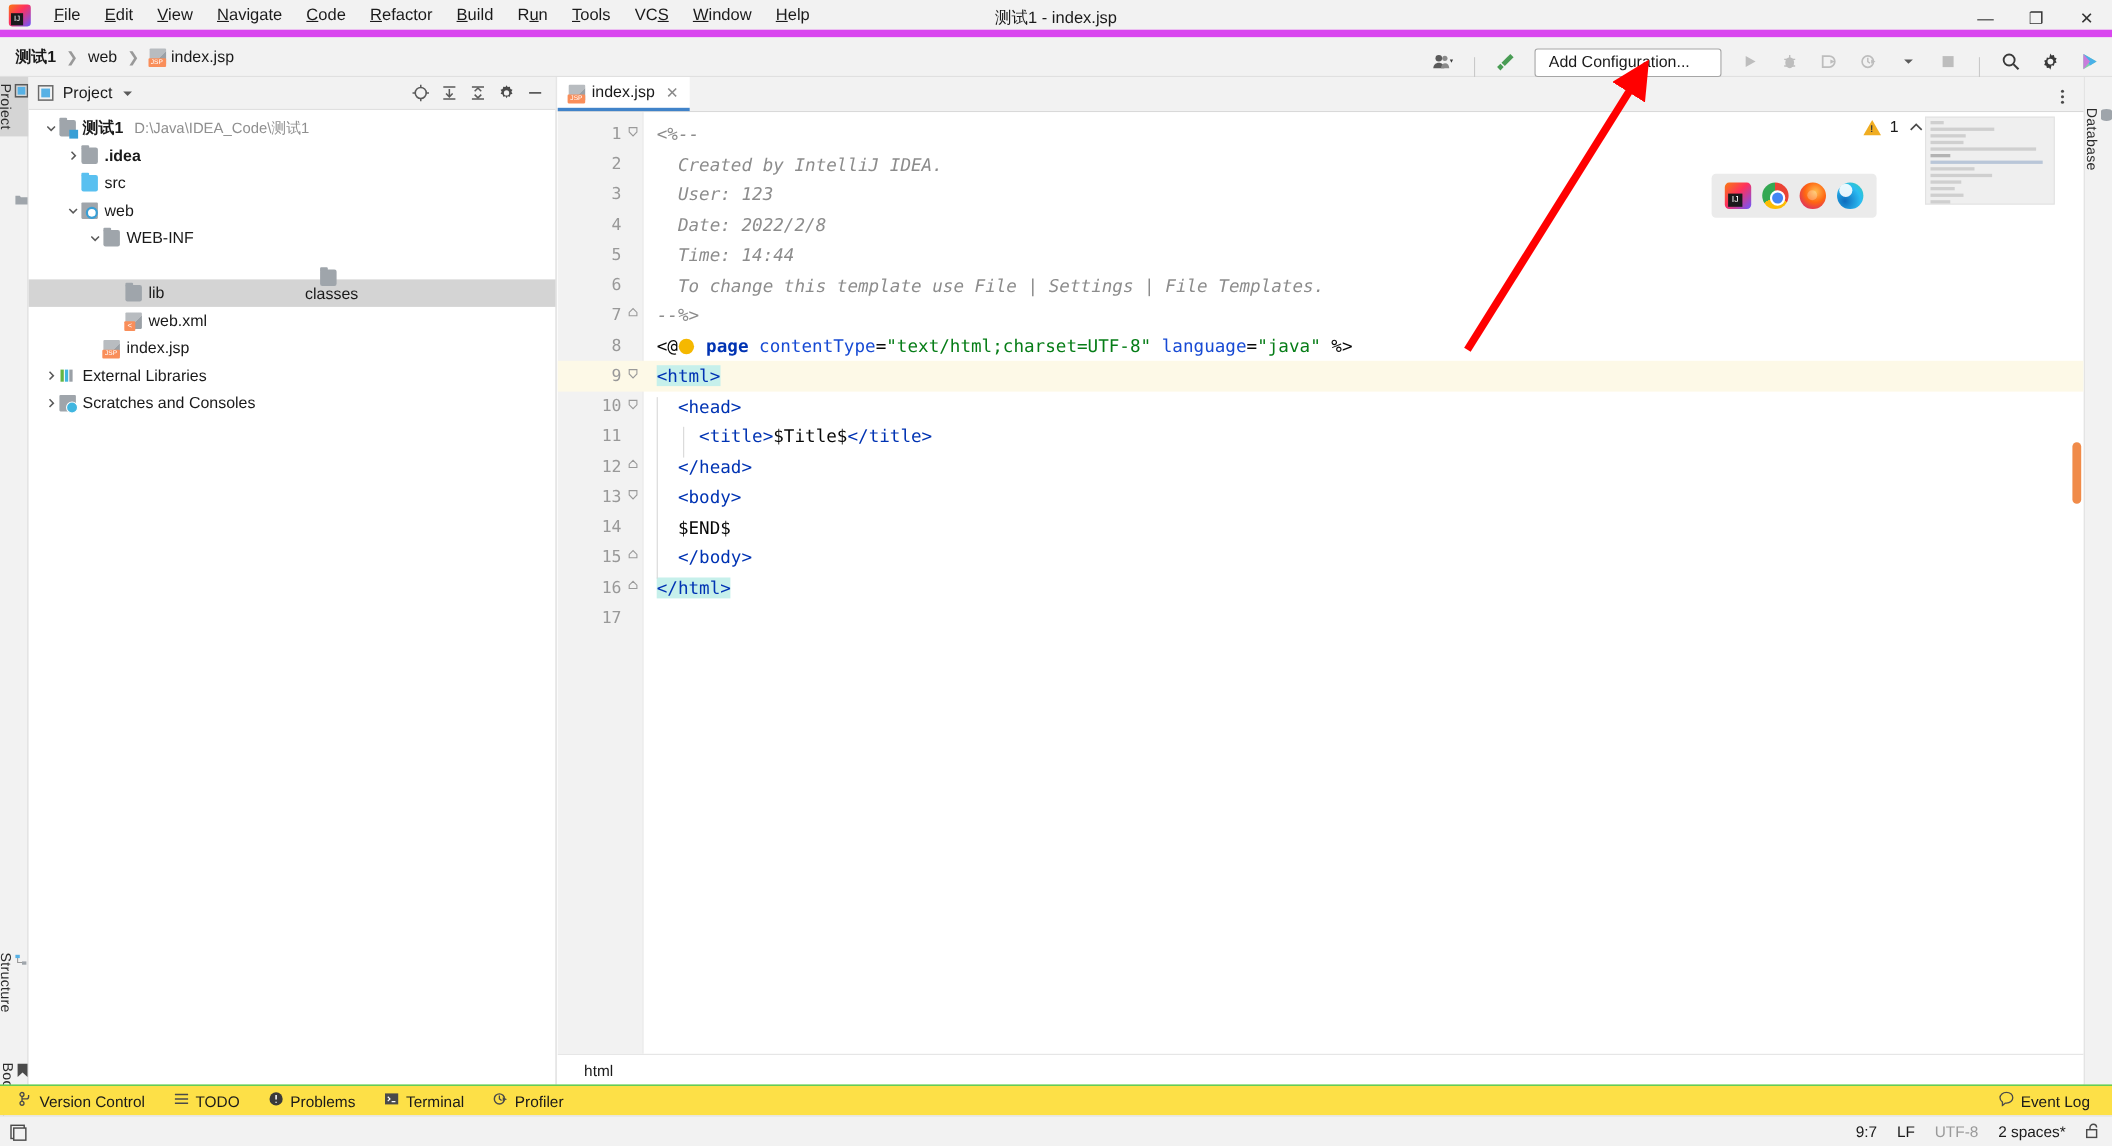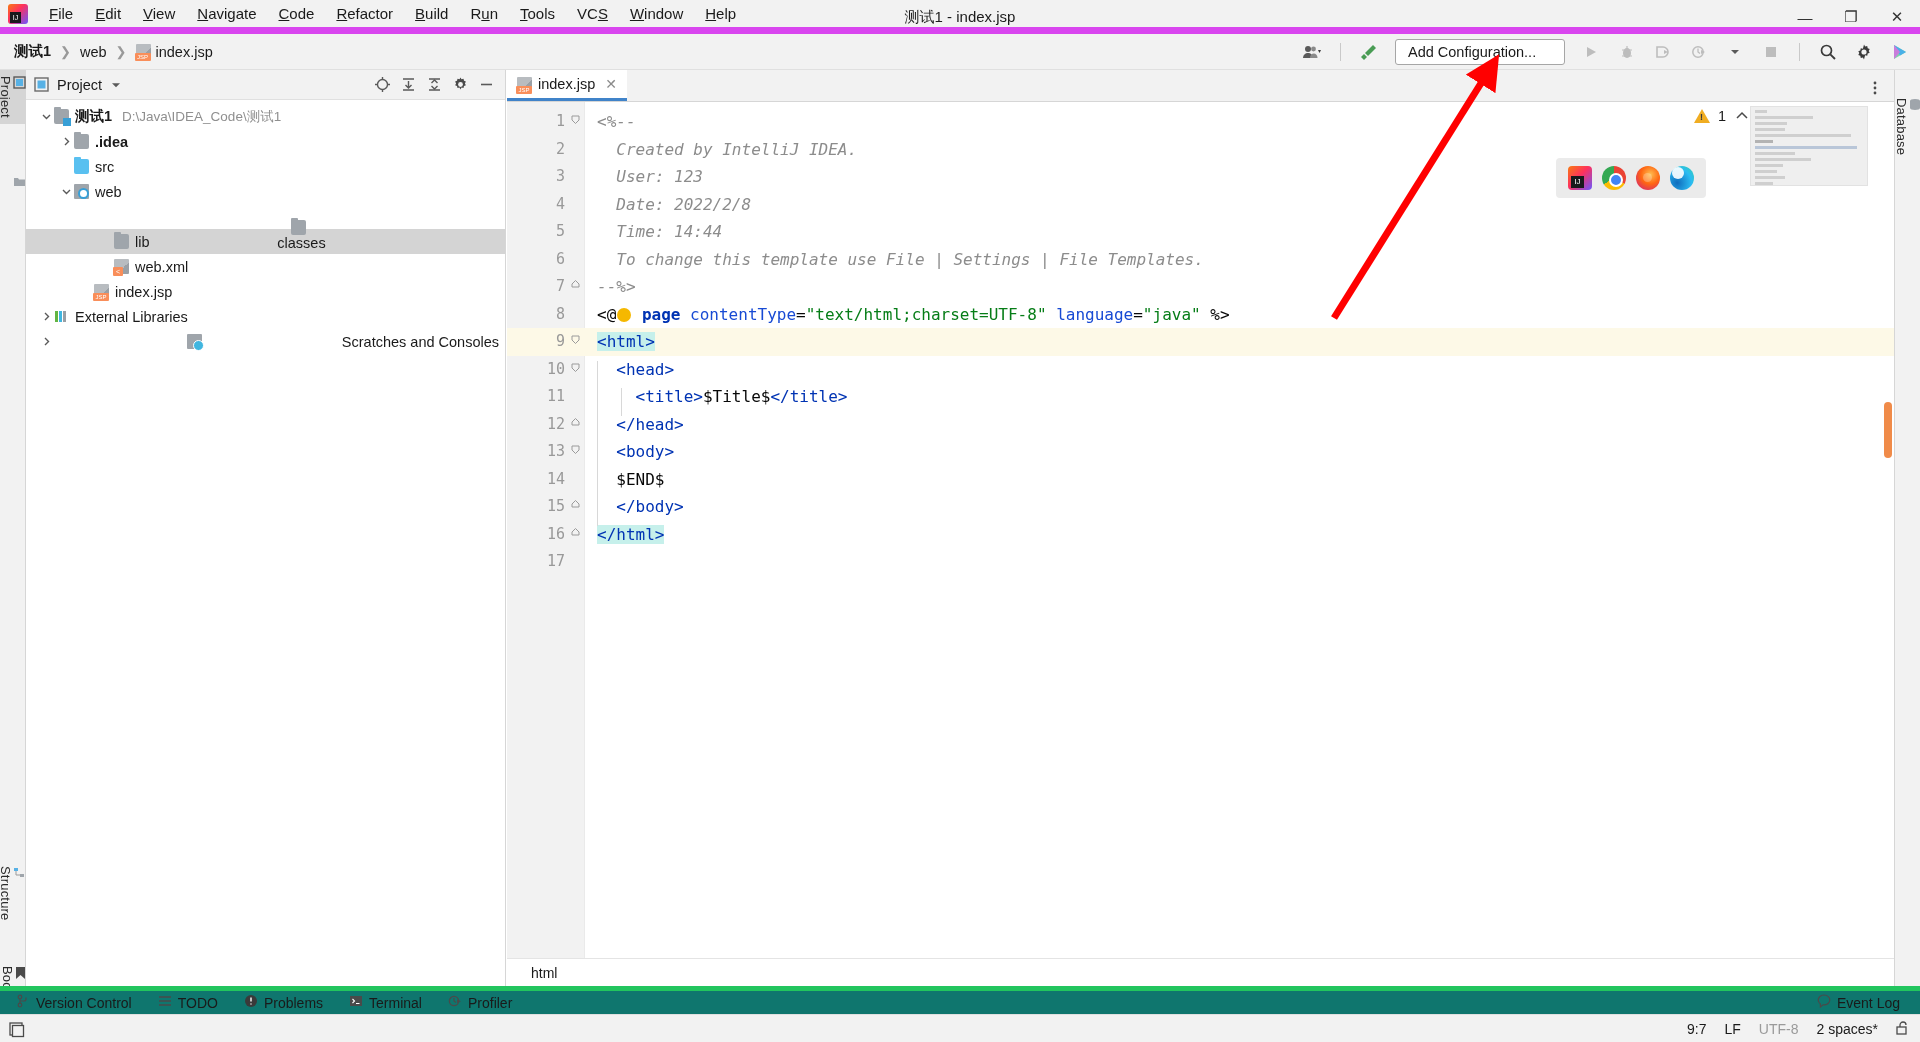--- a/index.html
+++ b/index.html
@@ -93,21 +93,21 @@
   .fico-lib::before {
     content: ""; position: absolute; left: 1px; top: 2px; width: 3px; height: 11px; background: #62b543;
     box-shadow: 4px 0 0 #40b6e0, 8px 0 0 #9aa0a6;
   }
   .fico-scratch { background: #9fa5ab; border-radius: 1px; }
   .fico-scratch::after {
     content: ""; position: absolute; right: -2px; bottom: -2px; width: 9px; height: 9px;
     border-radius: 50%; background: #40b6e0; border: 1px solid #fff;
   }
 
-  .navbar-right { position: absolute; right: 6px; top: 0; height: 36px; display: flex; align-items: center; gap: 8px; }
+  .navbar-right { position: absolute; right: 6px; top: 0; height: 36px; display: flex; align-items: flex-end; gap: 8px; }
   .tb-icon {
     width: 28px; height: 28px; display: flex; align-items: center; justify-content: center;
     cursor: default; border-radius: 3px; color: #5a5a5a;
   }
   .tb-sep { width: 1px; height: 18px; background: #c9c9c9; margin: 0 6px; }
   .add-config {
     height: 26px; min-width: 170px; border: 1px solid #a6a6a6; border-radius: 3px;
     background: #fff; display: flex; align-items: center; padding: 0 12px;
     font-size: 14.5px; color: #1a1a1a; margin: 0 4px;
   }
@@ -266,22 +266,22 @@
 
   
   .editor-foot {
     position: absolute; left: 0; right: 0; bottom: 0; height: 28px;
     border-top: 1px solid #e4e4e4; display: flex; align-items: center;
     padding-left: 24px; font-size: 14px; color: #1a1a1a; background: #fff;
   }
 
   
   .bottom-bar {
-    position: absolute; left: 0; right: 0; bottom: 28px; height: 28px; background: #0f766e;
-    display: flex; align-items: center; border-top: 5px solid #22c55e;
+    position: absolute; left: 0; right: 0; bottom: 28px; height: 28px; background: #fde047;
+    display: flex; align-items: center; border-top: 1px solid #22c55e;
   }
   .bb-item {
     display: flex; align-items: center; gap: 6px; font-size: 14px; color: #1a1a1a;
     padding: 3px 10px; margin-left: 6px; cursor: default; border-radius: 3px;
   }
   .bb-right { margin-left: auto; display: flex; align-items: center; padding-right: 10px; }
 
   
   .statusbar {
     position: absolute; left: 0; right: 0; bottom: 0; height: 28px; background: #f2f2f2;
@@ -541,20 +541,29 @@
         </div>
         <div class="tree-row" style="padding-left: 32px;">
           <span class="chev">
             <svg width="11" height="11" viewBox="0 0 11 11">
               <path d="M2 4l3.5 3.5L9 4" stroke="#5a5a5a" stroke-width="1.4" fill="none"></path>
             </svg>
           </span>
           <span class="fico fico-web"></span>
           <span class="tree-label">web</span>
         </div>
+        <div class="tree-row" style="padding-left: 52px;">
+          <span class="chev">
+            <svg width="11" height="11" viewBox="0 0 11 11">
+              <path d="M2 4l3.5 3.5L9 4" stroke="#5a5a5a" stroke-width="1.4" fill="none"></path>
+            </svg>
+          </span>
+          <span class="fico fico-folder"></span>
+          <span class="tree-label">WEB-INF</span>
+        </div>
         <div class="tree-row" style="padding-left: 72px; flex-direction: column;">
           <span class="chev"></span>
           <span class="fico fico-folder"></span>
           <span class="tree-label">classes</span>
         </div>
         <div class="tree-row selected" style="padding-left: 72px;">
           <span class="chev"></span>
           <span class="fico fico-folder"></span>
           <span class="tree-label">lib</span>
         </div>
@@ -570,21 +579,21 @@
         </div>
         <div class="tree-row" style="padding-left: 12px;">
           <span class="chev">
             <svg width="11" height="11" viewBox="0 0 11 11">
               <path d="M4 2l3.5 3.5L4 9" stroke="#5a5a5a" stroke-width="1.4" fill="none"></path>
             </svg>
           </span>
           <span class="fico fico-lib"></span>
           <span class="tree-label">External Libraries</span>
         </div>
-        <div class="tree-row" style="padding-left: 12px; justify-content: space-between;">
+        <div class="tree-row" style="padding-left: 12px;">
           <span class="chev">
             <svg width="11" height="11" viewBox="0 0 11 11">
               <path d="M4 2l3.5 3.5L4 9" stroke="#5a5a5a" stroke-width="1.4" fill="none"></path>
             </svg>
           </span>
           <span class="fico fico-scratch"></span>
           <span class="tree-label">Scratches and Consoles</span>
         </div>
       </div>
   </div>

